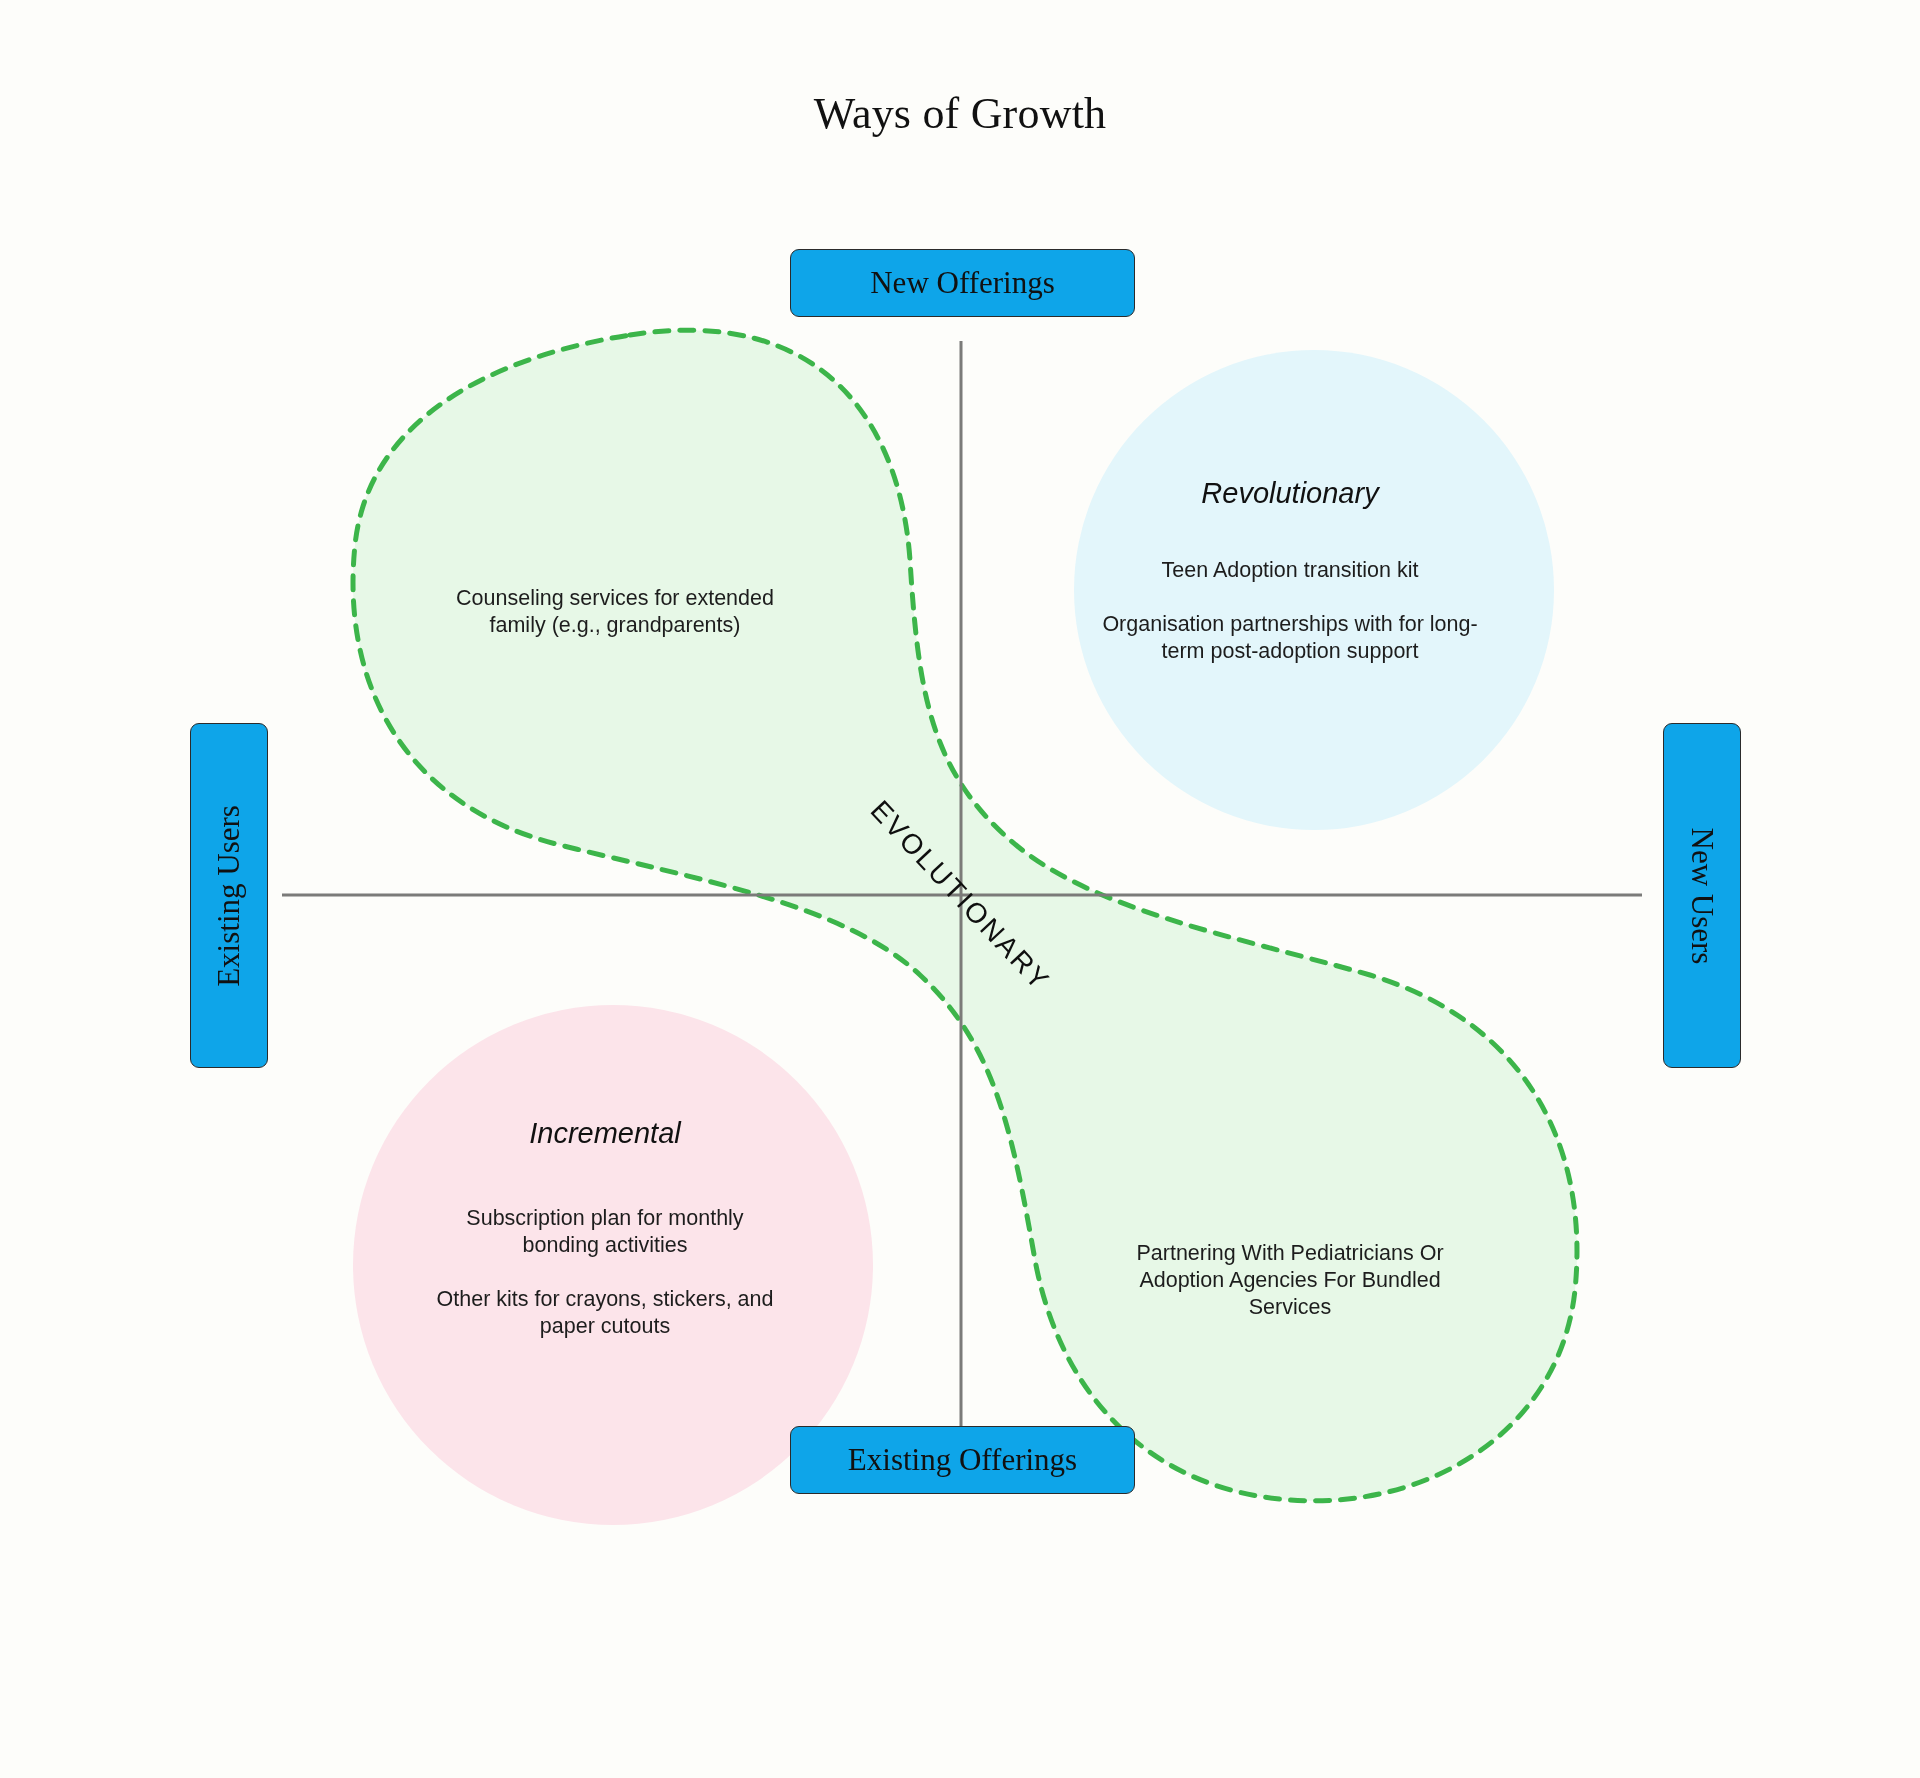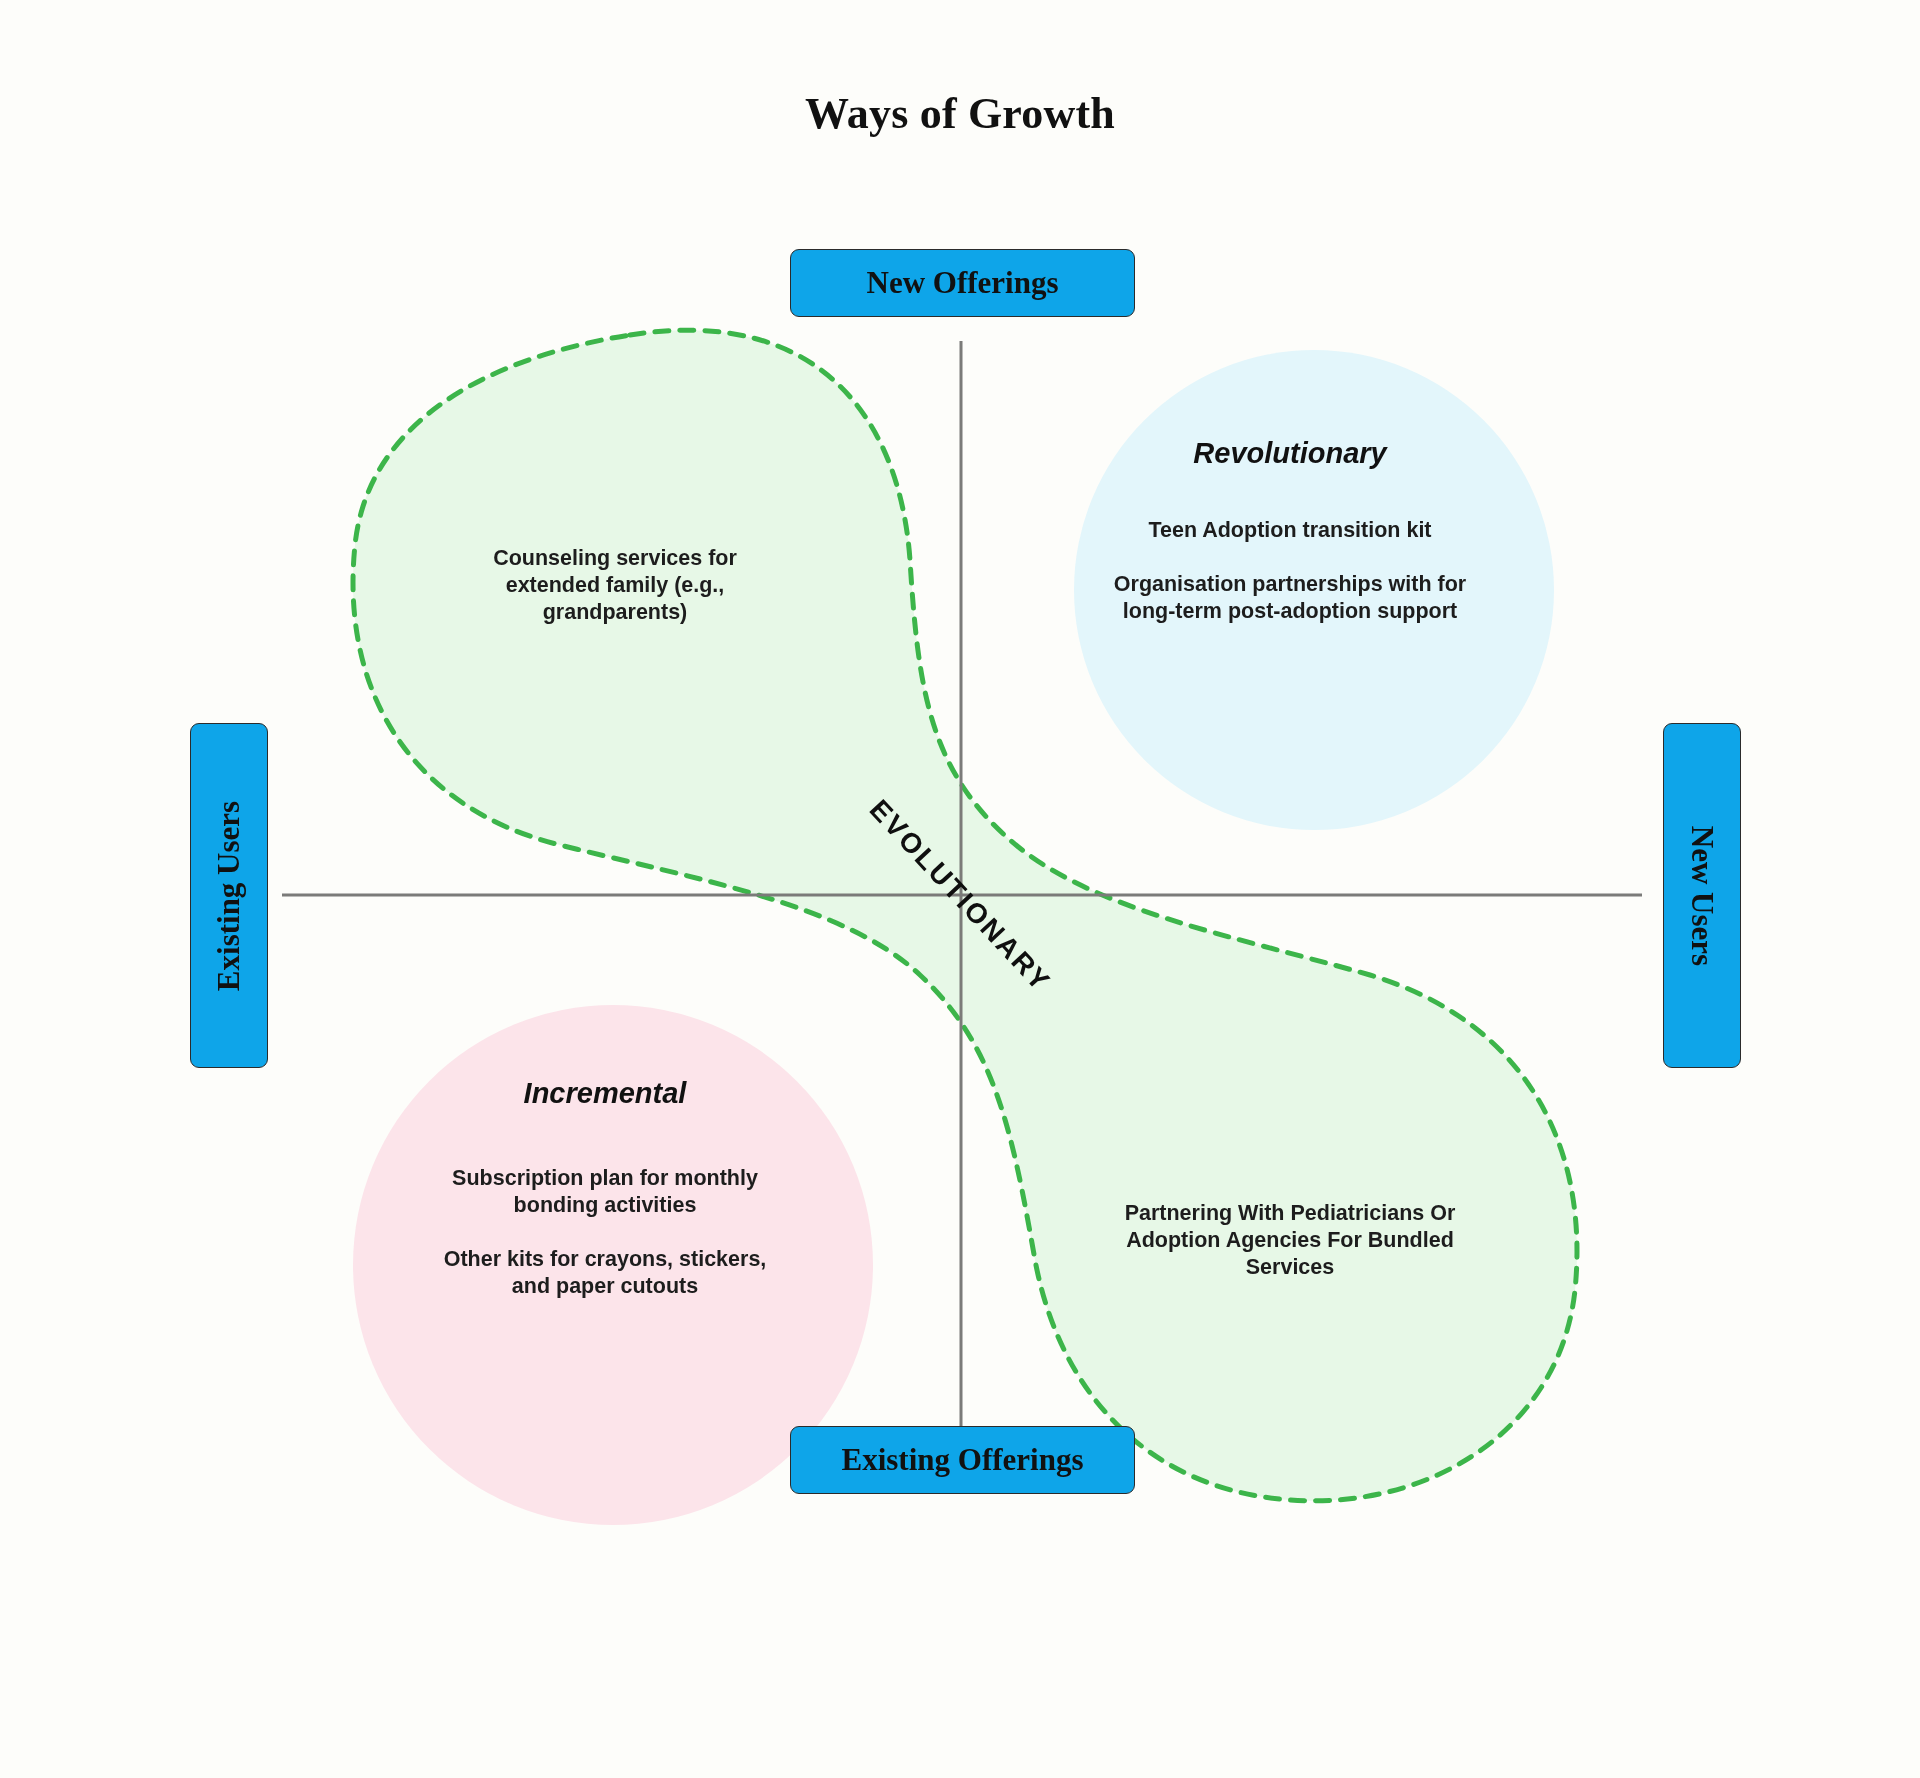--- a/index.html
+++ b/index.html
@@ -10,21 +10,20 @@
     width: 1920px;
     height: 1778px;
     background: #fdfdfa;
     font-family: "Liberation Sans", sans-serif;
     overflow: hidden;
   }
   #stage {
     position: relative;
     width: 1538px;
     height: 1778px;
-    font-weight: bold;
   }
   #canvas {
     position: absolute;
     left: 0;
     top: 0;
     width: 1920px;
     height: 1778px;
   }
 
   .page-title {
@@ -87,20 +86,21 @@
     display: block;
   }
 
   .blob-text, .circle-text {
     position: absolute;
     text-align: center;
     color: #1d1d1d;
     font-family: "Liberation Sans", sans-serif;
     font-size: 21.5px;
     line-height: 27px;
+    margin-top: 40px;
   }
   .para + .para {
     margin-top: 27px;
   }
   .circle-title {
     font-size: 29px;
     font-style: italic;
     color: #111111;
     margin: 0;
   }

